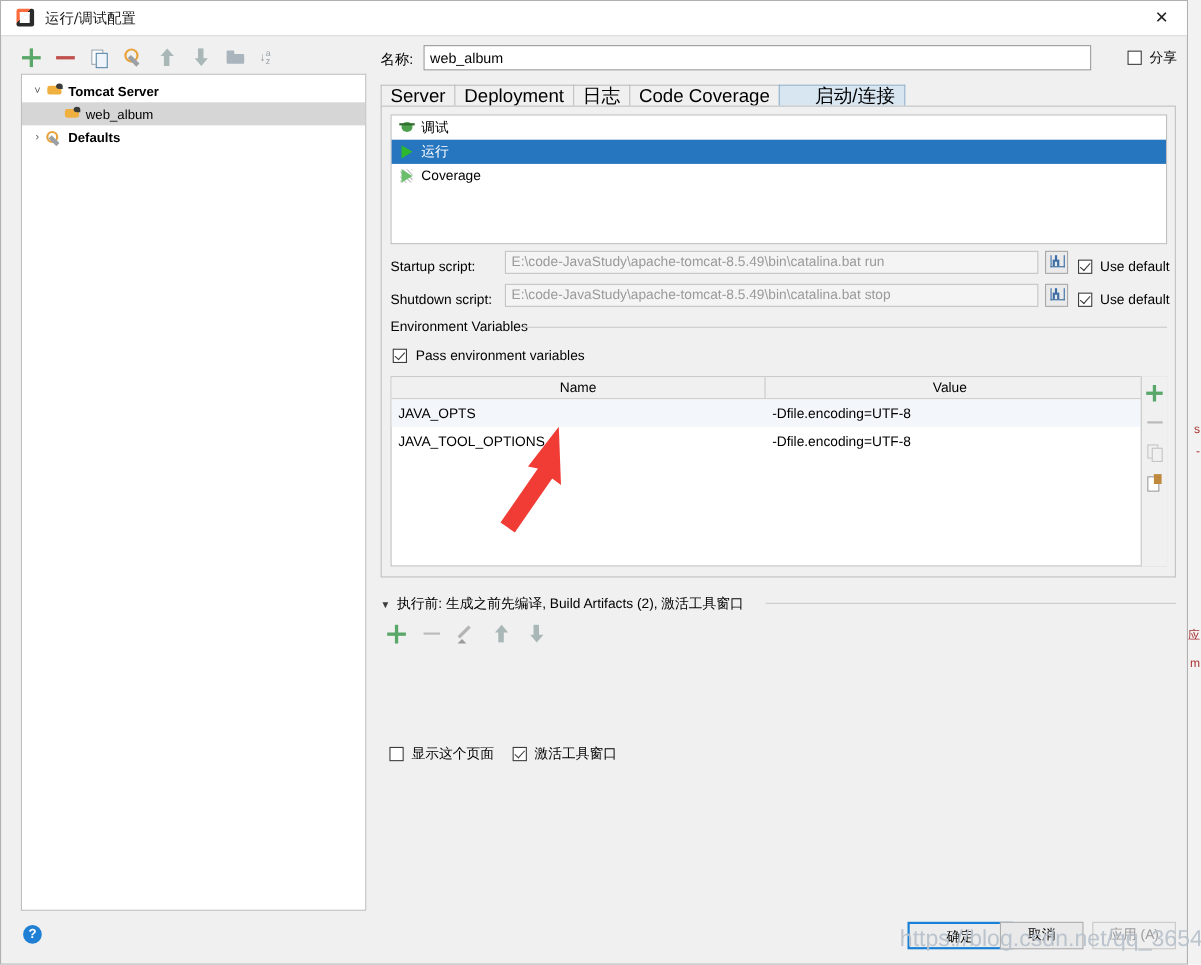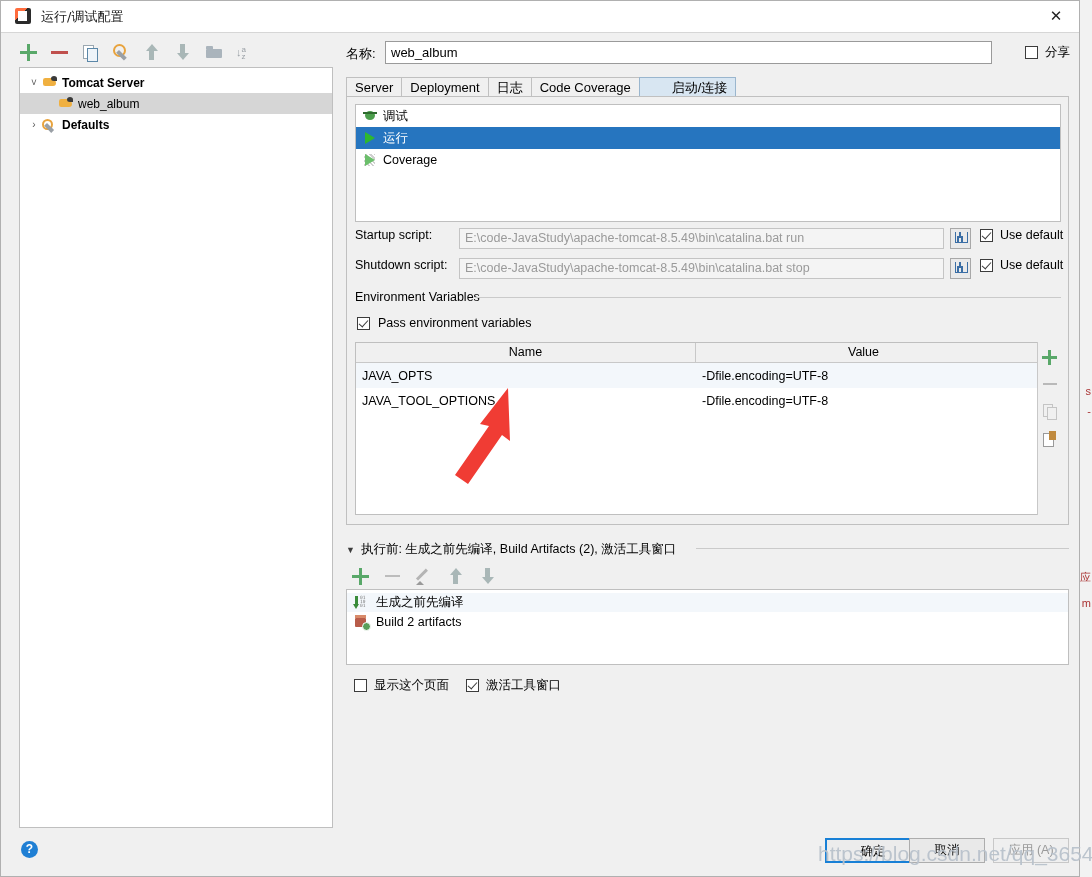--- a/index.html
+++ b/index.html
@@ -164,21 +164,21 @@
   }
   .cb.checked::after {
     content:""; position:absolute; left:3px; top:0px; width:4px; height:8px;
     border:solid #3c3c3c; border-width:0 1.6px 1.6px 0; transform:rotate(42deg);
   }
   .share-label { font-size:12.5px; }
 
   
   .tabs { position:absolute; left:345px; top:74px; height:22px; display:flex; align-items:flex-end; }
   .tab {
-    height:20px; line-height:20px; padding:0 8px; font-size:13px;
+    height:20px; line-height:20px; padding:0 8px; font-size:17px;
     border:1px solid #c0c0c0; border-bottom:none; background:#f0f0f0;
     margin-right:-1px; cursor:pointer; box-sizing:border-box;
   }
   .tab.active { background:#d8e6f2; border-color:#9ab6ce;padding-left:32px; }
 
   .tabpane {
     position:absolute; left:345px; top:95px; width:723px; height:429px;
     background:#f0f0f0; border:1px solid #c0c0c0; box-sizing:border-box;
   }
 
@@ -203,21 +203,21 @@
   }
   .ic-cov::after {
     content:""; position:absolute; left:3px; top:1px; width:0;height:0;
     border-top:6px solid transparent; border-bottom:6px solid transparent; border-left:10px solid #6bbf6b;
   }
   .ic-cov::before {
     content:""; position:absolute; left:2px; top:1px; width:11px; height:12px;
     background:repeating-linear-gradient(45deg,#cfcfcf 0 1.5px,transparent 1.5px 3px);
   }
 
-  .field-row { position:absolute; display:flex; align-items:flex-start; font-size:12.5px; }
+  .field-row { position:absolute; display:flex; align-items:flex-end; font-size:12.5px; }
   .field-label { width:104px; }
   .field-box {
     height:21px; border:1px solid #c4c4c4; background:#f4f4f4; box-sizing:border-box;
     color:#9a9a9a; font-size:12.5px; line-height:19px; padding:0 5px; white-space:nowrap; overflow:hidden;
   }
   .browse-btn {
     width:21px; height:21px; border:1px solid #a8a8a8; background:#eaeaea;
     margin-left:6px; position:relative; cursor:pointer; box-sizing:border-box;
   }
   .browse-btn::before {
@@ -492,34 +492,20 @@
     <div class="bl-line" style="left:695px; top:547px; width:373px;"></div>
 
     <div class="bl-toolbar">
       <div class="tb-icon bl-plus"></div>
       <div class="tb-icon bl-minus"></div>
       <div class="tb-icon ic-pencil"></div>
       <div class="tb-icon ic-arrow-up"></div>
       <div class="tb-icon ic-arrow-down"></div>
     </div>
 
-    <div class="bl-list">
-      <div class="bl-row selected" style="margin-top:3px;">
-        <span class="bli ic-compile">
-            <span class="bits">01<br>10<br>01</span>
-          </span>
-        <span>生成之前先编译</span>
-      </div>
-      <div class="bl-row">
-        <span class="bli ic-artifact">
-            <span class="dot"></span>
-          </span>
-        <span>Build 2 artifacts</span>
-      </div>
-    </div>
 
     <div class="bottom-checks">
       <span class="bc-item">
         <span class="cb"></span>
         <span>显示这个页面</span>
       </span>
       <span class="bc-item">
         <span class="cb checked"></span>
         <span>激活工具窗口</span>
       </span>

